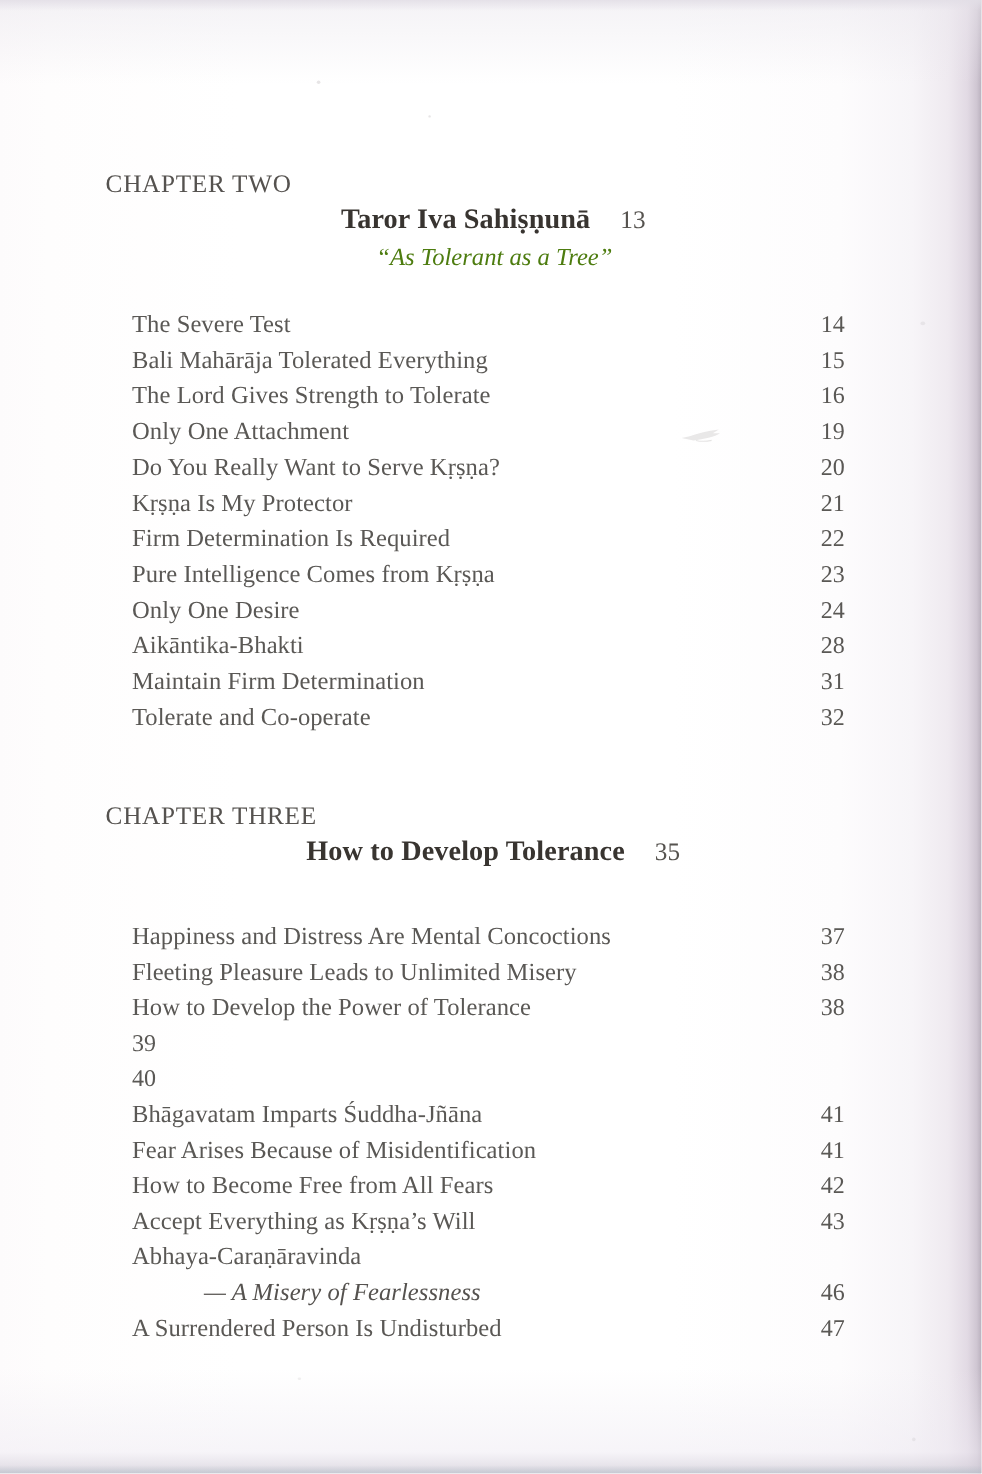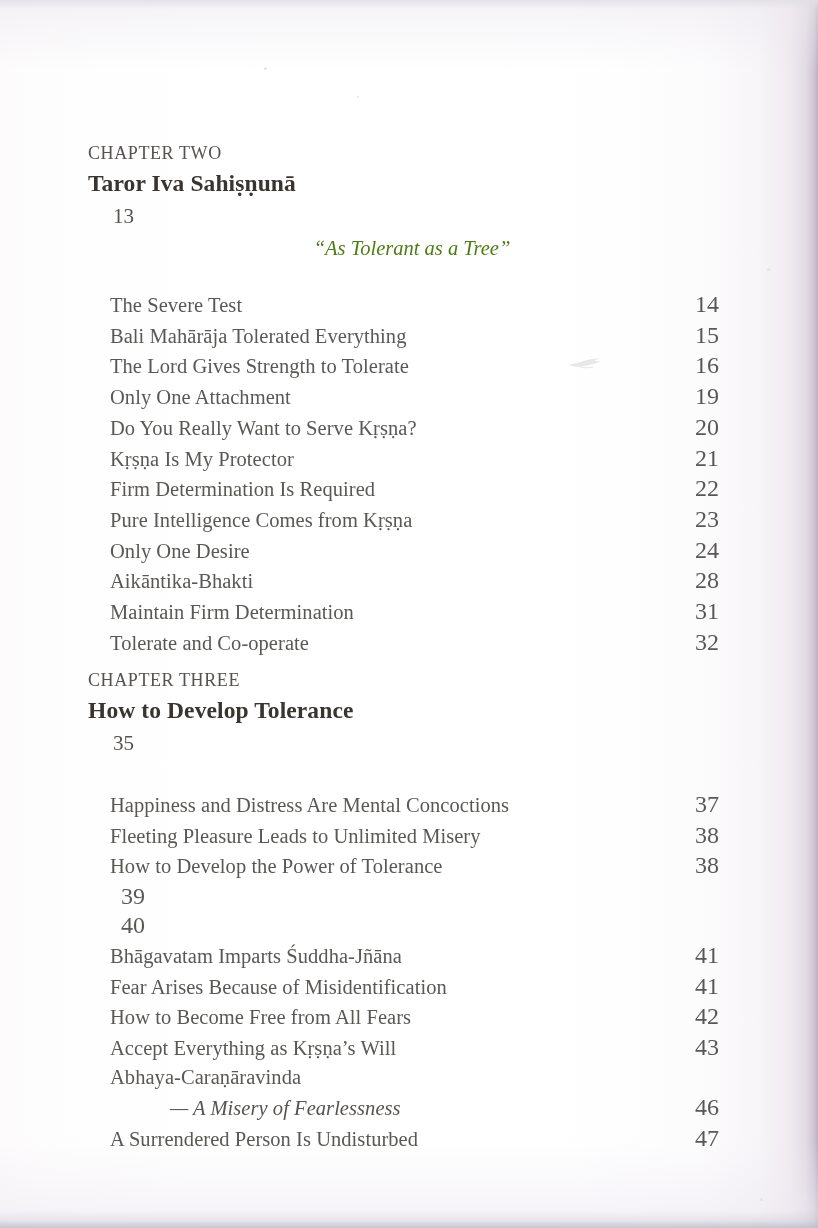--- a/index.html
+++ b/index.html
@@ -72,33 +72,32 @@
   
   .chapter {
     position: absolute;
     left: 88px;
     width: 648px;
   }
   #chapter-2 { top: 140px; }
   #chapter-3 { top: 667px; }
 
   .chapter-label {
-    font-size: 18px;
+    font-size: 21px;
     letter-spacing: 0.6px;
     color: #55524f;
     line-height: 26px;
     white-space: nowrap;
   }
   .chapter-title-row {
     display: flex;
     align-items: baseline;
     justify-content: center;
     line-height: 33px;
     margin-top: 1px;
-    flex-direction: column;
   }
   .chapter-title {
     font-size: 23.5px;
     font-weight: bold;
     color: #383430;
     letter-spacing: 0.1px;
     white-space: nowrap;
   }
   .chapter-page {
     font-size: 21px;
@@ -117,42 +116,42 @@
     text-align: center;
   }
 
   
   .entries {
     margin-top: 28px;
     margin-left: 22px;
     width: 622px;
   }
   #chapter-3 .entries {
-    margin-top: 30px;
+    margin-top: 40px;
     margin-left: 22px;
   }
   .entry {
     display: flex;
     align-items: baseline;
     justify-content: space-between;
     line-height: 29.7px;
     white-space: nowrap;
   }
   #chapter-3 .entry { line-height: 29.6px; }
 
   .entry-title {
     font-size: 20.5px;
     color: #5a5855;
     letter-spacing: 0.05px;
   }
   .entry-page {
-    font-size: 24px;
+    font-size: 20px;
     color: #5a5855;
     width: 46px;
-    text-align: center;
+    text-align: left;
     flex: 0 0 46px;
     margin-right: 2px;
   }
   .entry.sub .entry-title {
     font-style: italic;
     padding-left: 60px;
     color: #55524f;
   }
   .entry.nopage .entry-page { visibility: hidden; }
 

